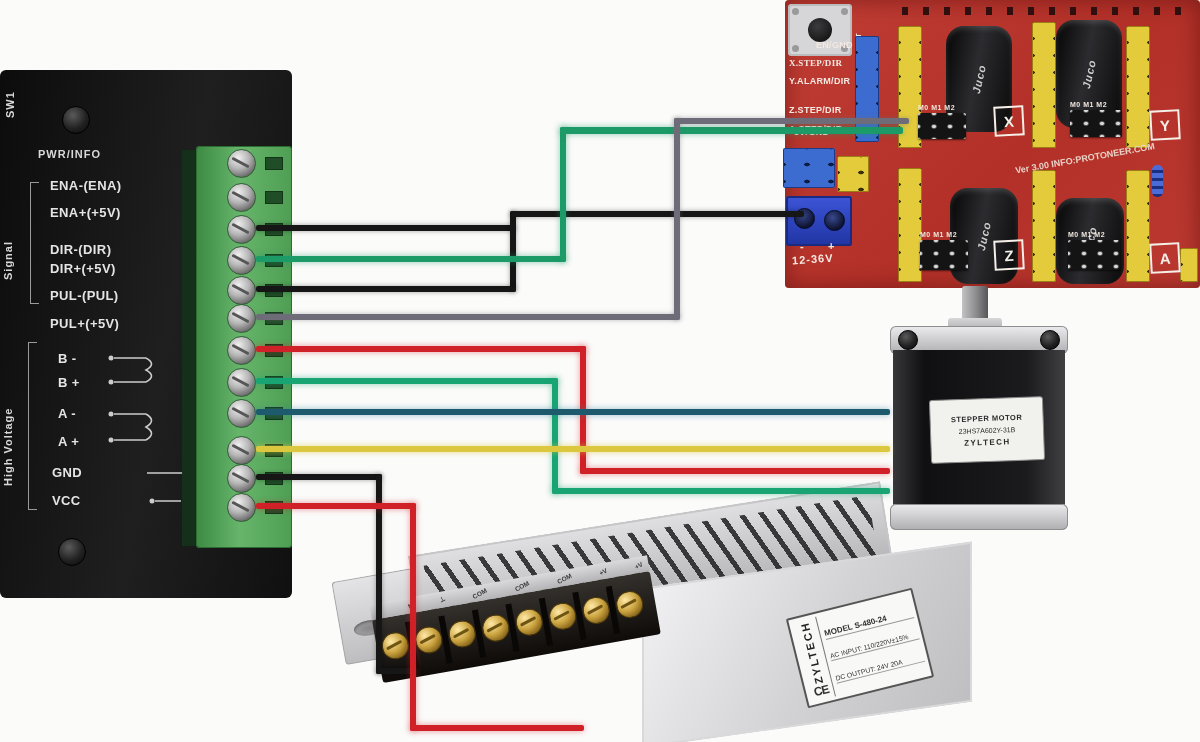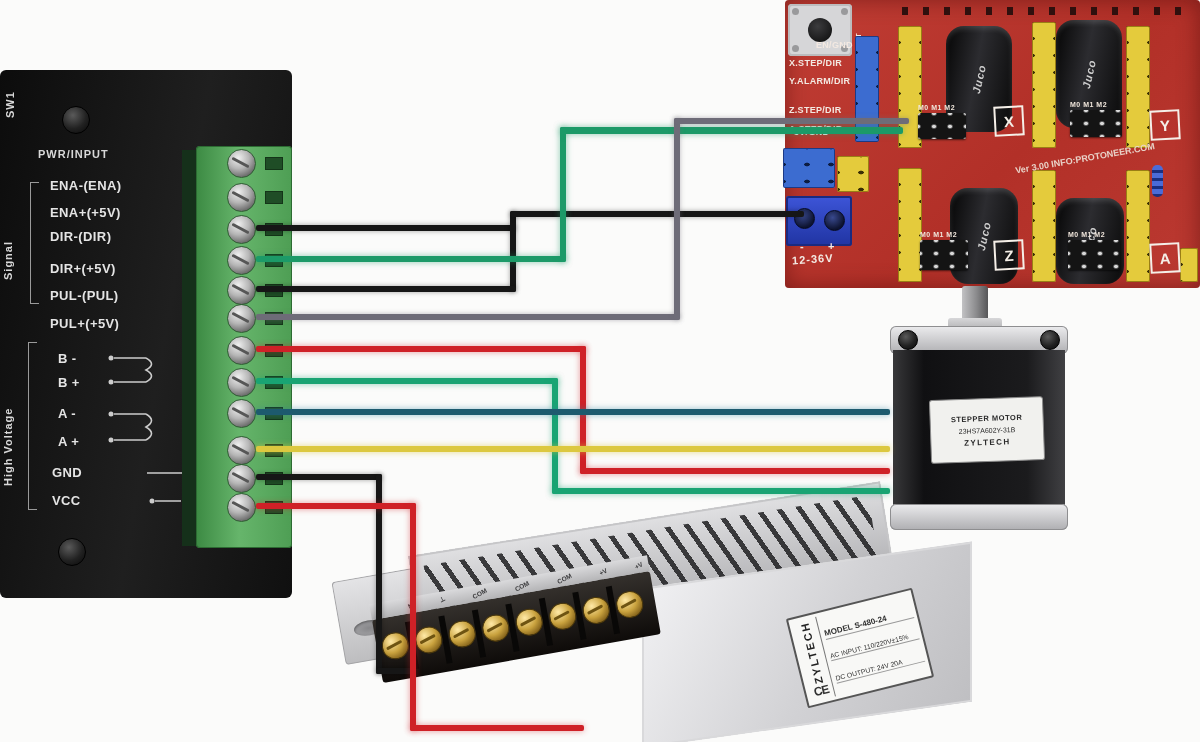--- a/index.html
+++ b/index.html
@@ -112,34 +112,34 @@
 </head>
 <body>
 
 <div id="canvas">
 
   <div class="driver"></div>
   <div class="screw" style="left:62px;top:106px;width:26px;height:26px;"></div>
   <div class="screw" style="left:58px;top:538px;width:26px;height:26px;"></div>
 
   <div class="drv-lbl drv-small vtext" style="left:4px;top:76px;height:42px;">SW1</div>
-  <div class="drv-lbl drv-small" style="left:38px;top:148px;">PWR/INPUT</div>
+  <div class="drv-lbl drv-small" style="left:38px;top:148px;">PWR/INFO</div>
 
   <div class="drv-lbl drv-small vtext" style="left:2px;top:202px;height:78px;">Signal</div>
   <div class="drv-lbl drv-small vtext" style="left:2px;top:336px;height:150px;">High Voltage</div>
   <div class="bracket" style="left:30px;top:182px;height:122px;"></div>
   <div class="tick" style="left:30px;top:182px;width:9px;"></div>
   <div class="tick" style="left:30px;top:303px;width:9px;"></div>
   <div class="bracket" style="left:28px;top:342px;height:168px;"></div>
   <div class="tick" style="left:28px;top:342px;width:9px;"></div>
   <div class="tick" style="left:28px;top:509px;width:9px;"></div>
 
   <div class="drv-lbl" style="left:50px;top:178px;">ENA-(ENA)</div>
   <div class="drv-lbl" style="left:50px;top:205px;">ENA+(+5V)</div>
-  <div class="drv-lbl" style="left:50px;top:229px;text-align:center;">DIR-(DIR)</div>
+  <div class="drv-lbl" style="left:50px;top:242px;text-align:center;">DIR-(DIR)</div>
   <div class="drv-lbl" style="left:50px;top:261px;">DIR+(+5V)</div>
   <div class="drv-lbl" style="left:50px;top:288px;">PUL-(PUL)</div>
   <div class="drv-lbl" style="left:50px;top:316px;">PUL+(+5V)</div>
   <div class="drv-lbl" style="left:58px;top:351px;">B -</div>
   <div class="drv-lbl" style="left:58px;top:375px;">B +</div>
   <div class="drv-lbl" style="left:58px;top:406px;">A -</div>
   <div class="drv-lbl" style="left:58px;top:434px;">A +</div>
   <div class="drv-lbl" style="left:52px;top:465px;">GND</div>
   <div class="drv-lbl" style="left:52px;top:493px;">VCC</div>
 
@@ -195,21 +195,21 @@
   <div class="abs" style="left:788px;top:4px;width:64px;height:52px;background:#d6d6d8;border-radius:4px;z-index:3;box-shadow:inset 0 0 0 2px #bcbcbe;">
     <div class="abs" style="left:20px;top:14px;width:24px;height:24px;border-radius:50%;background:radial-gradient(circle at 40% 35%,#3c3c3e,#0a0a0a);"></div>
     <div class="abs" style="left:4px;top:4px;width:7px;height:7px;border-radius:50%;background:#9a9a9c;"></div>
     <div class="abs" style="right:4px;top:4px;width:7px;height:7px;border-radius:50%;background:#9a9a9c;"></div>
     <div class="abs" style="left:4px;bottom:4px;width:7px;height:7px;border-radius:50%;background:#9a9a9c;"></div>
     <div class="abs" style="right:4px;bottom:4px;width:7px;height:7px;border-radius:50%;background:#9a9a9c;"></div>
   </div>
   <div class="sh-lbl vtext" style="left:855px;top:12px;height:36px;font-size:7px;">RST</div>
 
   <div class="sh-lbl" style="left:796px;top:40px;margin-left:20px;">EN/GND</div>
-  <div class="sh-lbl" style="left:789px;top:58px;">X.STEP/DIR</div>
+  <div class="sh-lbl" style="left:789px;top:58px;font-family:Liberation Serif, serif;">X.STEP/DIR</div>
   <div class="sh-lbl" style="left:789px;top:76px;">Y.ALARM/DIR</div>
   <div class="sh-lbl" style="left:789px;top:105px;">Z.STEP/DIR</div>
   <div class="sh-lbl" style="left:789px;top:124px;">A.STEP/DIR</div>
   <div class="sh-lbl" style="left:794px;top:127px;">5V/GND</div>
 
   <div class="hdr hdr-blue" style="left:855px;top:36px;width:24px;height:106px;"></div>
   <div class="hdr hdr-yellow" style="left:898px;top:26px;width:24px;height:122px;"></div>
   <div class="hdr hdr-yellow" style="left:1032px;top:22px;width:24px;height:126px;"></div>
   <div class="hdr hdr-yellow" style="left:1126px;top:26px;width:24px;height:122px;"></div>
   <div class="hdr hdr-yellow" style="left:898px;top:168px;width:24px;height:114px;"></div>

